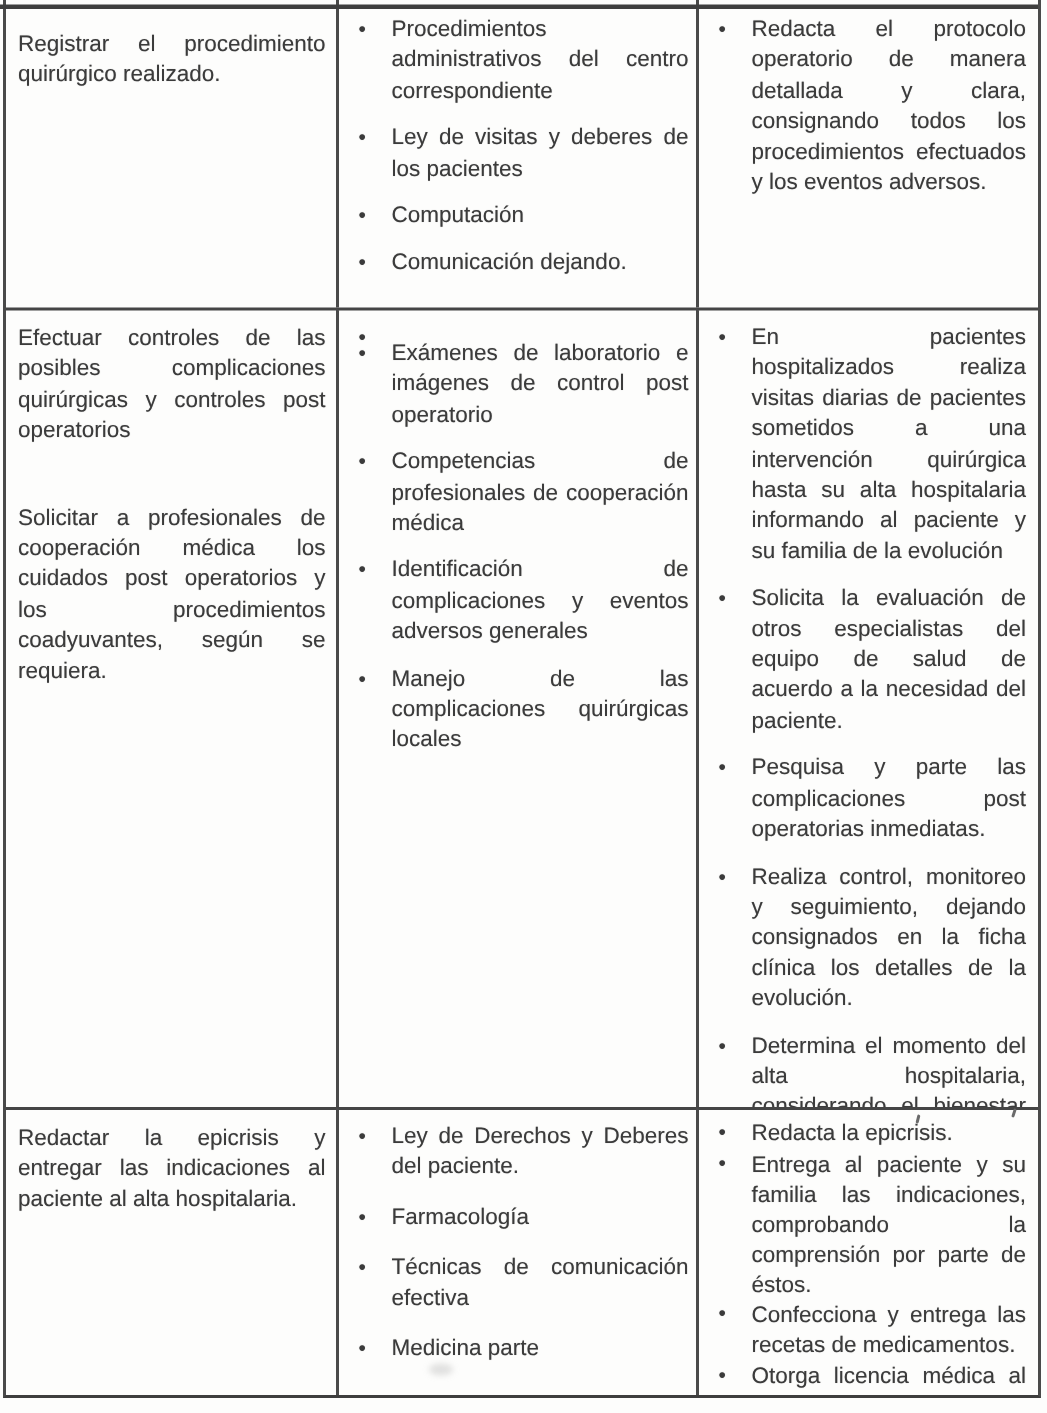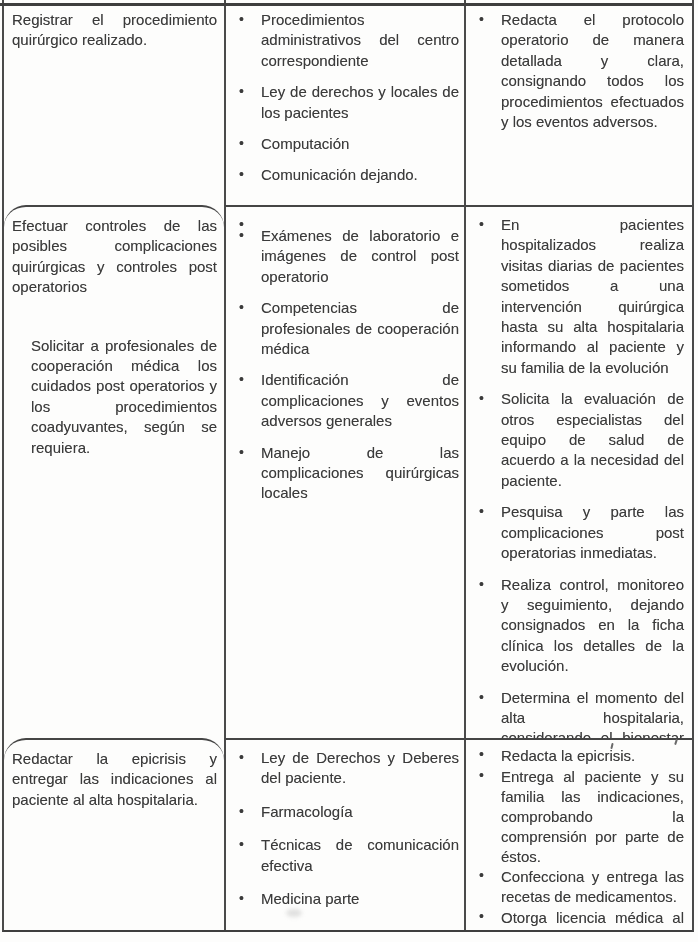--- a/index.html
+++ b/index.html
@@ -21,27 +21,27 @@
   .topline{
     position:absolute;left:0;top:3px;width:692px;height:3px;background:#3e3e3e;
   }
   .cell{
     box-sizing:border-box;overflow:hidden;
     font-size:15px;line-height:20.4px;
     text-shadow:0 0 0.6px rgba(70,70,70,0.45);
   }
   .c2,.c3{border-left:2px solid #4a4a4a;}
   .r2,.r3{border-top:2px solid #454545;}
-  .c1{padding:10px 7px 4px 8px;border-radius:22px;}
+  .c1{padding:20px 7px 4px 8px;}
   .r2.c1,.r3.c1{padding-top:9px;}
   .c2{padding:10px 5px 4px 0;}
   .c3{padding:10px 8px 4px 0;}
   .r2.c2,.r2.c3,.r3.c2,.r3.c3{padding-top:8px;}
   .c1 p{margin:0;text-align:justify;}
-  .r2.c1 p.second{margin-top:38px;margin-left:19px;}
+  .r2.c1 p.second{margin-top:38px;}
   .li{position:relative;padding-left:35px;margin:0 0 11px 0;}
   .li .b{position:absolute;left:13px;top:-1px;font-size:14px;color:#3b3b3b;}
   .li .t{display:block;text-align:justify;}
   .r3.c2 .li{margin-bottom:13px;}
   .r3.c3{line-height:19.9px;padding-top:6px;}
   .r3.c3 .li{margin-bottom:1px;}
   
   .art{position:absolute;width:2px;height:6px;background:#6a6a6a;border-radius:1px;}
   .art1{left:611px;top:743px;transform:rotate(14deg);}
   .art2{left:675px;top:739px;transform:rotate(18deg);}
@@ -60,21 +60,21 @@
     <div class="cell r1 c1">
       <p>Registrar el procedimiento quirúrgico realizado.</p>
     </div>
     <div class="cell r1 c2">
       <div class="li">
         <span class="b">•</span>
         <span class="t">Procedimientos administrativos del centro correspondiente</span>
       </div>
       <div class="li">
         <span class="b">•</span>
-        <span class="t">Ley de derechos y locales de los pacientes</span>
+        <span class="t">Ley de visitas y deberes de los pacientes</span>
       </div>
       <div class="li">
         <span class="b">•</span>
         <span class="t">Computación</span>
       </div>
       <div class="li">
         <span class="b">•</span>
         <span class="t">Comunicación dejando.</span>
       </div>
     </div>

